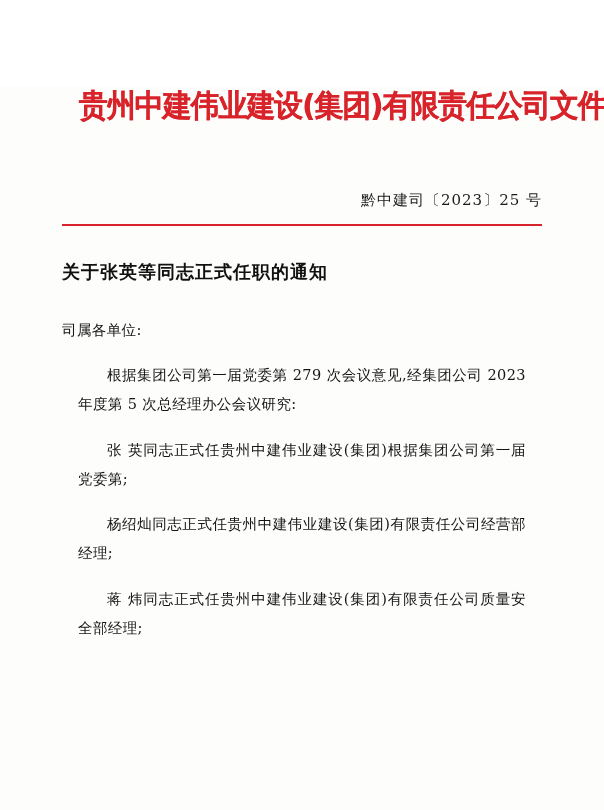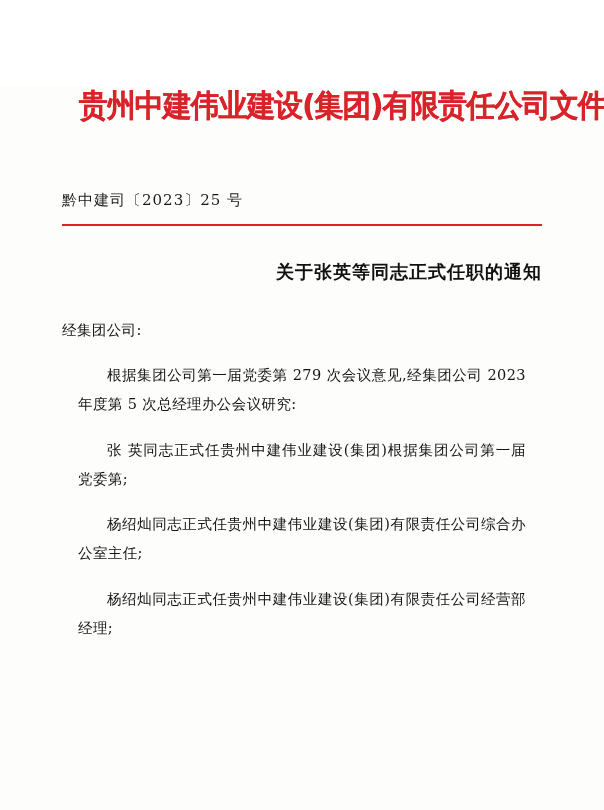--- a/index.html
+++ b/index.html
@@ -35,38 +35,38 @@
     line-height: 1.25;
     white-space: nowrap;
     transform: scaleX(0.93);
     transform-origin: center;
     text-shadow: 0.5px 0 0 #d8232a;
   }
 
   
   .doc-number {
     margin-top: 66px;
-    text-align: left;
+    text-align: right;
     font-size: 15px;
     letter-spacing: 1px;
     color: #1a1a1a;
   }
 
   
   .red-rule {
     margin-top: 14px;
     height: 2px;
     background: #d8232a;
     width: 100%;
   }
 
   
   .subject {
     margin-top: 34px;
-    text-align: right;
+    text-align: left;
     font-size: 18px;
     font-weight: bold;
     letter-spacing: 1px;
     color: #111;
   }
 
   
   .body-block {
     margin-top: 32px;
     font-size: 14.5px;
@@ -92,25 +92,25 @@
 
   <div class="masthead">贵州中建伟业建设(集团)有限责任公司文件</div>
 
   <div class="doc-number">黔中建司〔2023〕25 号</div>
 
   <div class="red-rule"></div>
 
   <div class="subject">关于张英等同志正式任职的通知</div>
 
   <div class="body-block">
-    <p class="addressee">经集团公司:</p>
+    <p class="addressee">司属各单位:</p>
 
     <p class="para">根据集团公司第一届党委第 279 次会议意见,经集团公司 2023 年度第 5 次总经理办公会议研究:</p>
 
     <p class="para">张   英同志正式任贵州中建伟业建设(集团)根据集团公司第一届党委第;</p>
 
-    <p class="para">杨绍灿同志正式任贵州中建伟业建设(集团)有限责任公司综合办公室主任;</p>
 
     <p class="para">杨绍灿同志正式任贵州中建伟业建设(集团)有限责任公司经营部经理;</p>
 
+    <p class="para">蒋   炜同志正式任贵州中建伟业建设(集团)有限责任公司质量安全部经理;</p>
   </div>
 
 </div>
 
 </body></html>

